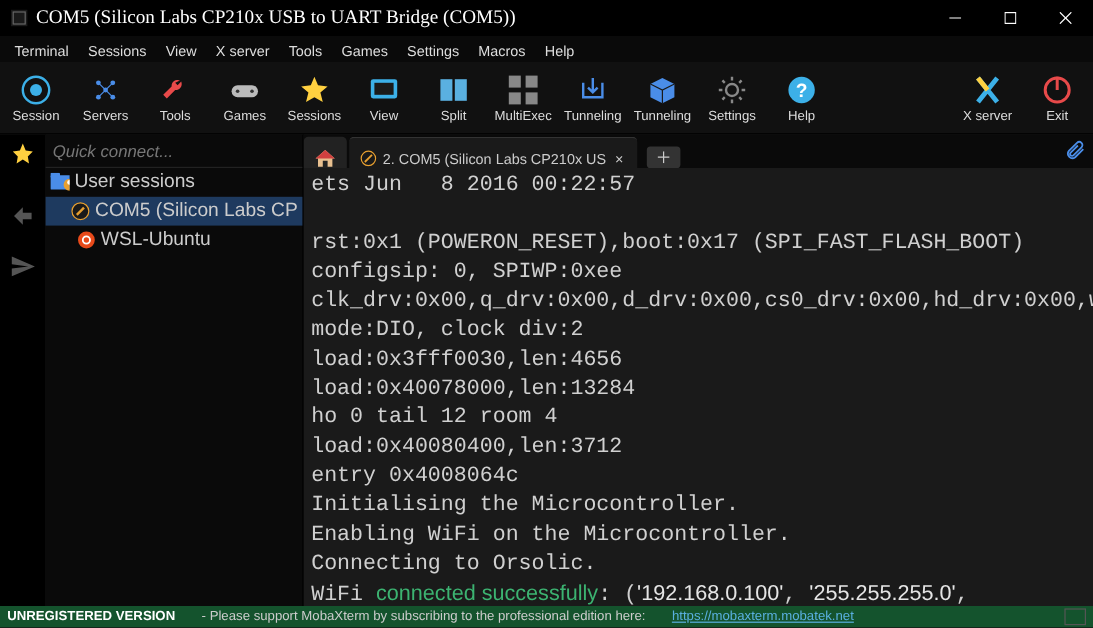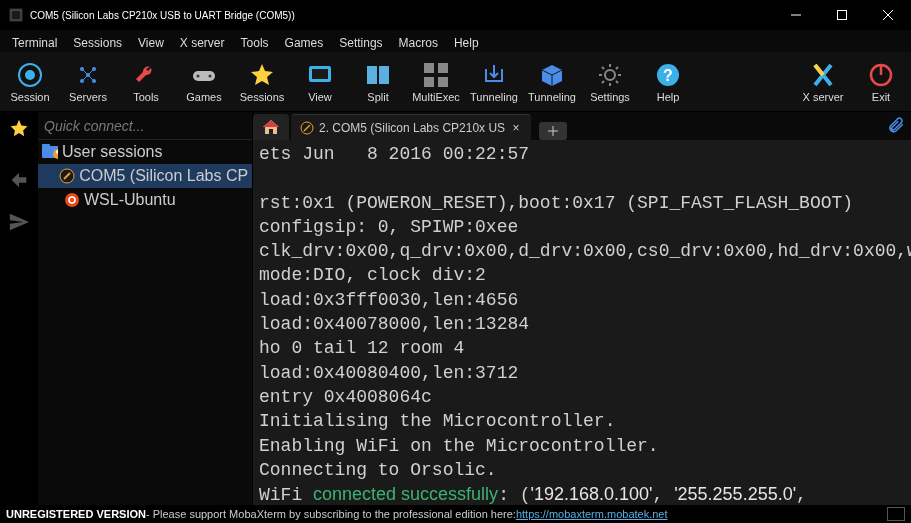--- a/index.html
+++ b/index.html
@@ -1,48 +1,48 @@
 <!DOCTYPE html>
 <html><head>
 <meta charset="utf-8">
 <style>
 * { margin: 0; padding: 0; box-sizing: border-box; font-family: "Segoe UI", Arial, sans-serif; }
 body { width: 911px; height: 523px; background: #1a1a1a; color: #ccc; overflow: hidden; display: flex; flex-direction: column; }
 .titlebar { height: 30px; background: #000; display: flex; align-items: center; padding-left: 8px; }
 .titlebar-icon { width: 16px; height: 16px; margin-right: 6px; display:flex; align-items:center; justify-content:center;}
-.titlebar-text { font-size: 10px; color: #fff; flex: 1; }
+.titlebar-text { font-size: 16px; color: #fff; flex: 1; font-family: Liberation Serif, serif; }
 .titlebar-buttons { display: flex; }
 .titlebar-btn { width: 46px; height: 30px; display: flex; align-items: center; justify-content: center; color: #fff; font-size: 10px; cursor: pointer; }
 .menubar { height: 22px; background: #0a0a0a; display: flex; align-items: flex-end; padding: 0 4px; }
 .menu-item { padding: 2px 8px; font-size: 12px; color: #ddd; cursor: pointer; }
 .toolbar { height: 60px; background: #111; display: flex; align-items: center; padding: 0 6px; border-bottom: 1px solid #000; gap: 10px; }
 .tool-btn { display: flex; flex-direction: column; align-items: center; justify-content: center; width: 48px; height: 56px; cursor: pointer; color: #ddd; font-size: 11px; gap: 2px; }
 .tool-icon { width: 28px; height: 28px; display: flex; align-items: center; justify-content: center; font-size: 20px; }
 .tool-spacer { flex: 1; }
 .workspace { flex: 1; display: flex; overflow: hidden; }
 .sidebar-left { width: 38px; background: #000; display: flex; flex-direction: column; align-items: center; padding-top: 32px; gap: 18px; }
 .side-icon { width: 24px; height: 24px; display: flex; align-items:center; justify-content:center; cursor: pointer; }
 .left-panel { width: 215px; background: #0a0a0a; display: flex; flex-direction: column; border-right: 1px solid #000; }
 .quick-connect { height: 28px; border-bottom: 1px solid #222; display: flex; align-items: center; padding: 0 6px; color: #777; font-style: italic; font-size: 14px; }
 .tree-row { display: flex; align-items: center; padding: 3px 4px; font-size: 16px; gap: 4px; cursor: pointer; }
 .tree-row.selected { background: #1e3a5f; }
 .tree-indent { width: 18px; }
 .tree-icon { width: 16px; height: 16px; display:flex;align-items:center;justify-content:center;}
 .content-area { flex: 1; display: flex; flex-direction: column; background: #111; overflow: hidden;}
 .tabs-row { height: 28px; background: #0a0a0a; display: flex; align-items: flex-end; padding-left: 0; position:relative;}
-.tab { height: 26px; display: flex; align-items: center; padding: 0 8px; font-size: 12px; gap: 4px; border-radius: 4px 4px 0 0; cursor: pointer; max-width: 240px; overflow:hidden;}
+.tab { height: 26px; display: flex; align-items: flex-end; padding: 0 8px; font-size: 12px; gap: 4px; border-radius: 4px 4px 0 0; cursor: pointer; max-width: 240px; overflow:hidden;}
 .tab.home { width: 36px; background: #222; margin-right:2px; justify-content:center;}
 .tab.active { background: #1a1a1a; border-top: 1px solid #333; }
 .tab-close { width: 14px; height: 14px; border-radius: 50%; display:flex; align-items:center; justify-content:center; font-size:12px;}
 .tab-add { width: 28px; height:18px; background:#333; border-radius:3px; margin-left:8px; display:flex;align-items:center;justify-content:center;cursor:pointer;}
 .paperclip { position:absolute; right:6px; top:4px; color:#4a6fff; font-size:18px; cursor:pointer;}
 .terminal { flex: 1; background: #1a1a1a; padding: 2px 6px; overflow-y: auto; overflow-x: hidden; white-space: pre-wrap; font-family: "Consolas","Courier New",monospace; font-size: 18px; line-height: 1.35; color: #d0d0d0; }
 .term-green { color: #3cb371; }
 .term-magenta { color: #e5e5e5; }
-.footer { height: 18px; background: #000000; display: flex; align-items: center; font-size: 11px; padding: 0 6px; }
+.footer { height: 18px; background: #14532d; display: flex; align-items: center; font-size: 11px; padding: 0 6px; gap: 22px; }
 .footer .ver { font-weight: bold; color: #fff; }
 .footer .link { color: #5ab0e0; text-decoration: underline; cursor: pointer; }
 .footer-spacer { flex:1; }
 .footer-icn { width:18px; height:14px; border:1px solid #555; margin-left:4px; }
 </style>
 </head>
 <body>
 
 <div class="titlebar">
   <span class="titlebar-icon">

